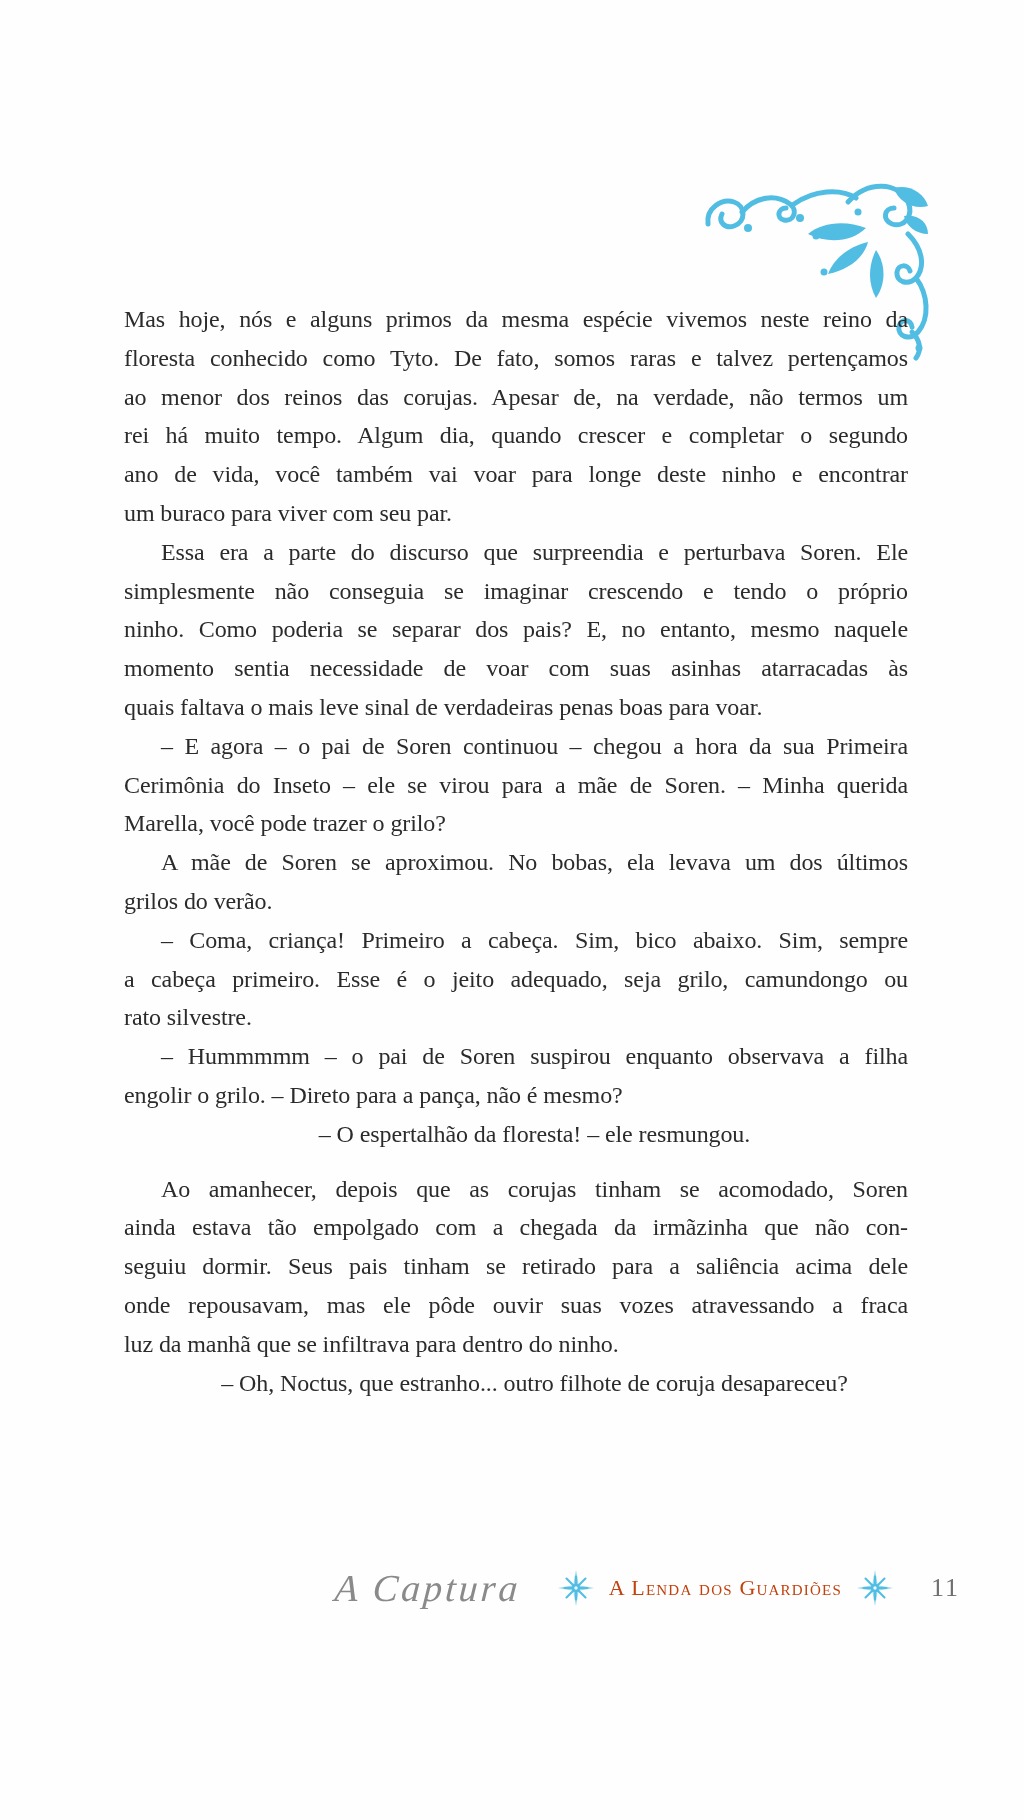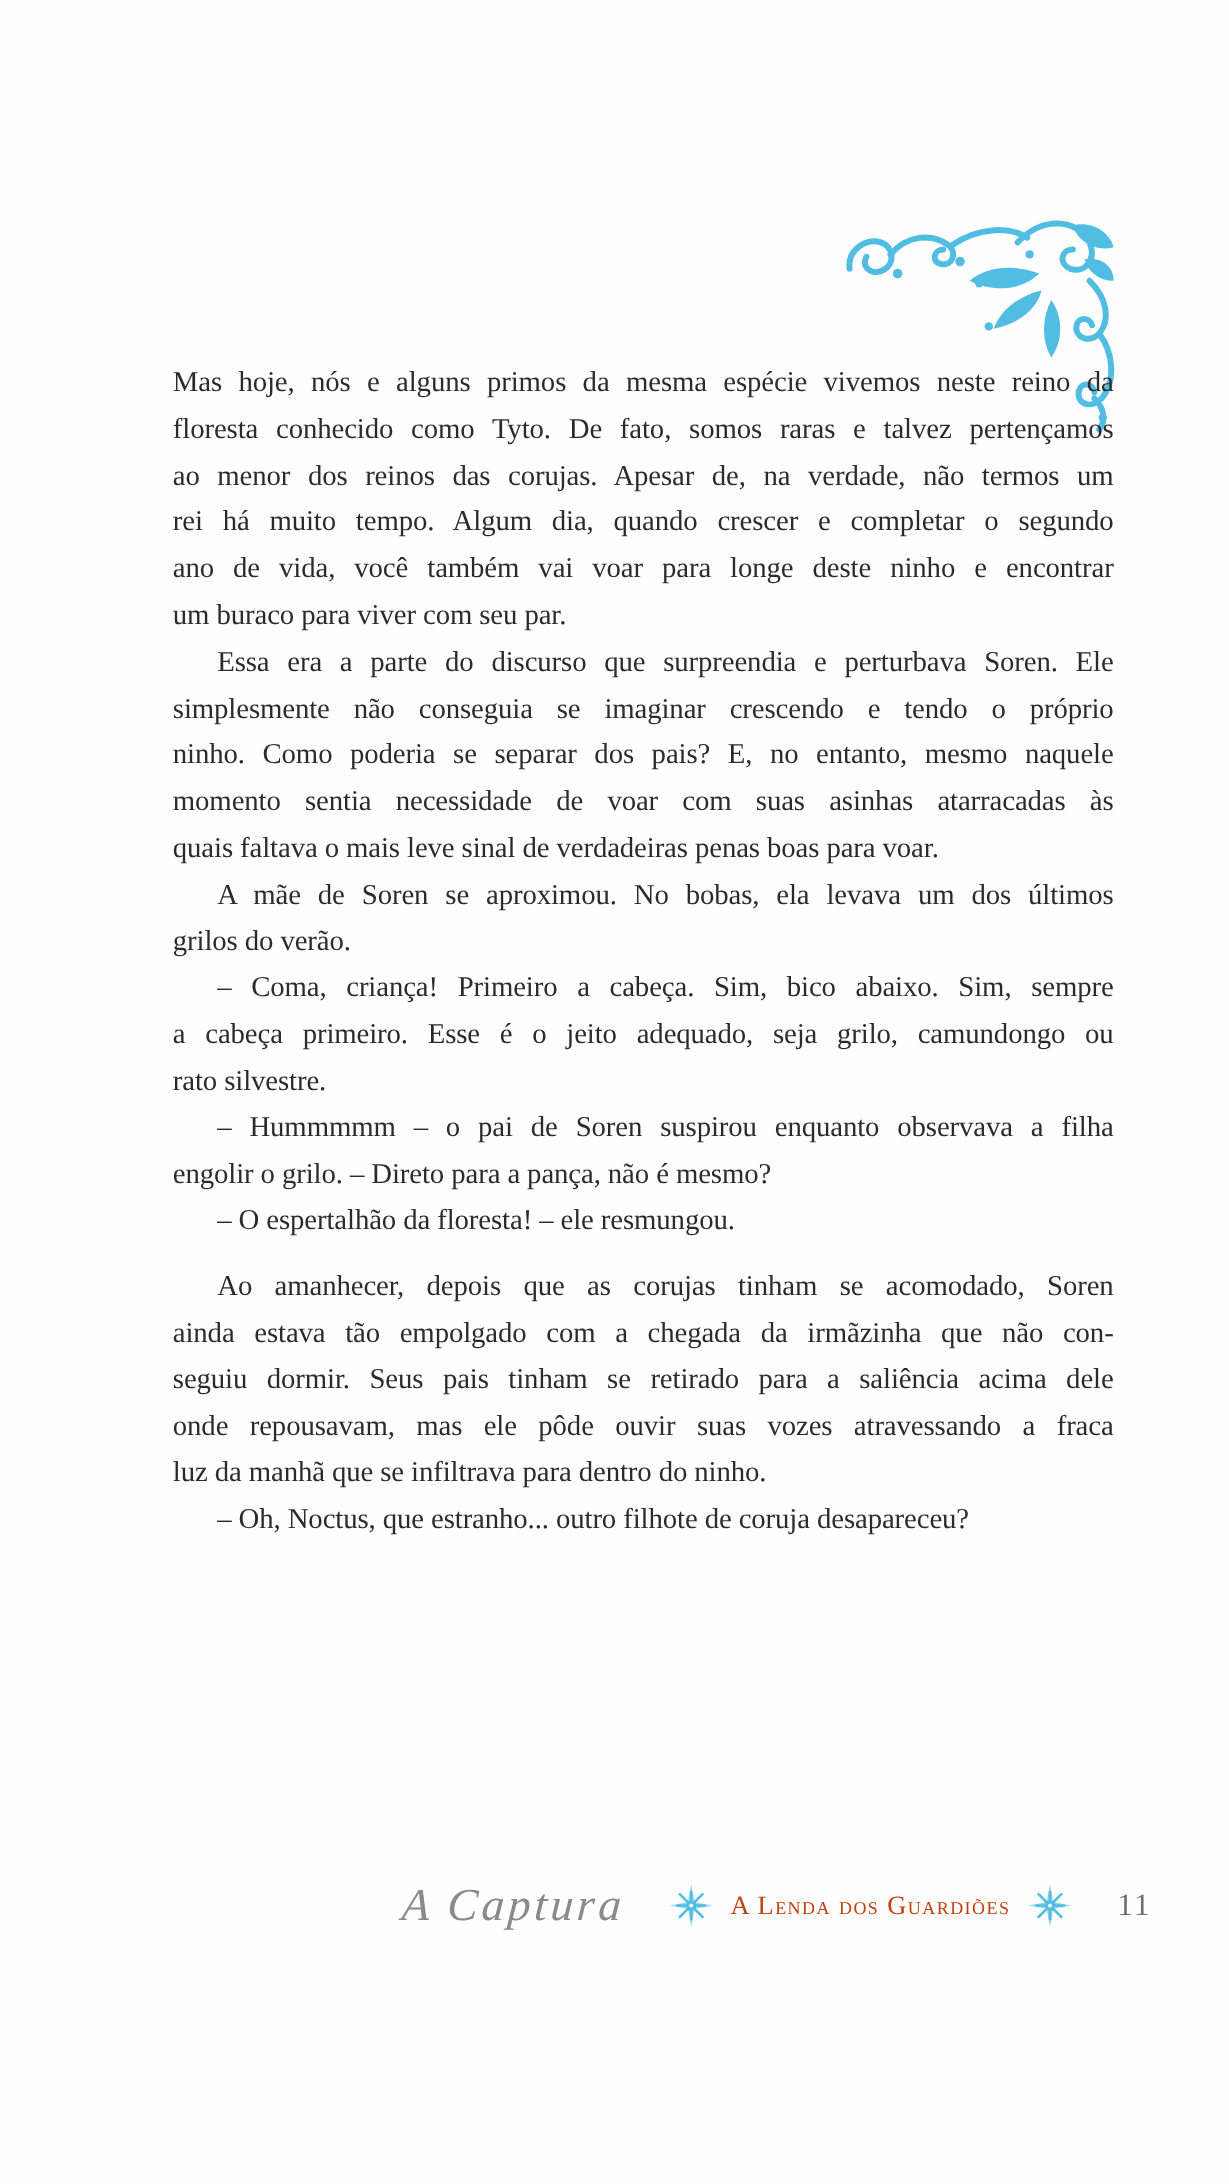--- a/index.html
+++ b/index.html
@@ -12,30 +12,30 @@
   }
   .page{position:absolute;inset:0;background:#fefefe;}
 
   
   .corner-flourish{
     position:absolute;left:698px;top:172px;width:240px;height:200px;
   }
 
   
   .page-text{
-    position:absolute;left:144px;top:300px;width:784px;
+    position:absolute;left:124px;top:300px;width:784px;
     font-size:24px;line-height:38.8px;color:#2b2b2b;
     letter-spacing:-0.1px;
   }
   .para{margin:0;}
   .para.space-before{margin-top:16px;}
   .line{white-space:normal;}
   .line.jline{text-align:justify;text-align-last:justify;}
   .line.lastline{text-align:left;}
-  .para.indent .line:first-child{text-indent:37px;}
+  .para.indent .line:first-child{text-indent:37px;text-align:center;}
 
   
   .footer{
     position:absolute;right:64px;top:1562px;height:52px;
     display:flex;align-items:center;gap:14px;
   }
   .book-title-script{
     font-family:"Liberation Serif", serif;
     font-style:italic;
     font-size:38px;color:#8a8a8a;
@@ -97,20 +97,25 @@
         <div class="line lastline">um buraco para viver com seu par.</div>
       </div>
       <div class="para indent">
         <div class="line jline">Essa era a parte do discurso que surpreendia e perturbava Soren. Ele</div>
         <div class="line jline">simplesmente não conseguia se imaginar crescendo e tendo o próprio</div>
         <div class="line jline">ninho. Como poderia se separar dos pais? E, no entanto, mesmo naquele</div>
         <div class="line jline">momento sentia necessidade de voar com suas asinhas atarracadas às</div>
         <div class="line lastline">quais faltava o mais leve sinal de verdadeiras penas boas para voar.</div>
       </div>
       <div class="para indent">
+        <div class="line jline">– E agora – o pai de Soren continuou – chegou a hora da sua Primeira</div>
+        <div class="line jline">Cerimônia do Inseto – ele se virou para a mãe de Soren. – Minha querida</div>
+        <div class="line lastline">Marella, você pode trazer o grilo?</div>
+      </div>
+      <div class="para indent">
         <div class="line jline">A mãe de Soren se aproximou. No bobas, ela levava um dos últimos</div>
         <div class="line lastline">grilos do verão.</div>
       </div>
       <div class="para indent">
         <div class="line jline">– Coma, criança! Primeiro a cabeça. Sim, bico abaixo. Sim, sempre</div>
         <div class="line jline">a cabeça primeiro. Esse é o jeito adequado, seja grilo, camundongo ou</div>
         <div class="line lastline">rato silvestre.</div>
       </div>
       <div class="para indent">
         <div class="line jline">– Hummmmm – o pai de Soren suspirou enquanto observava a filha</div>

